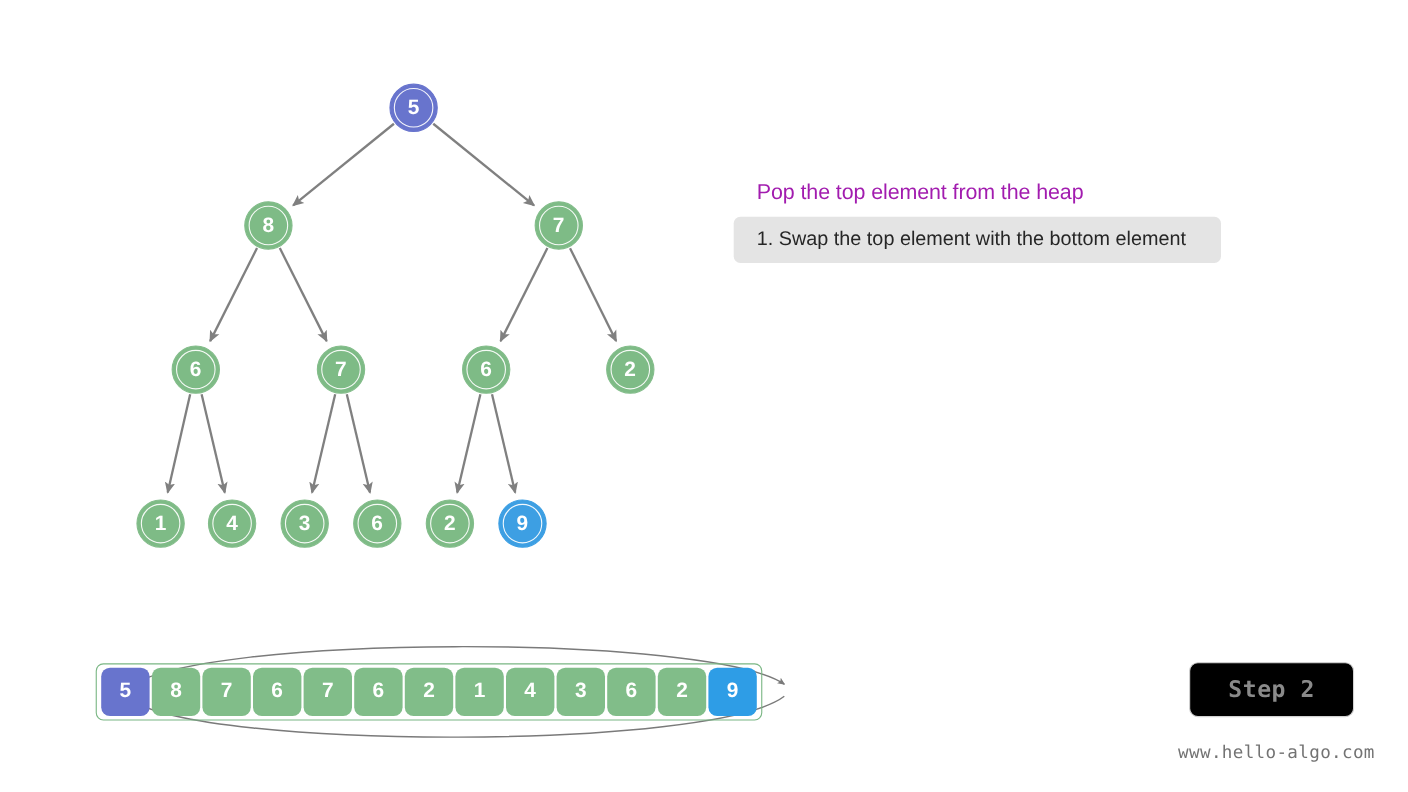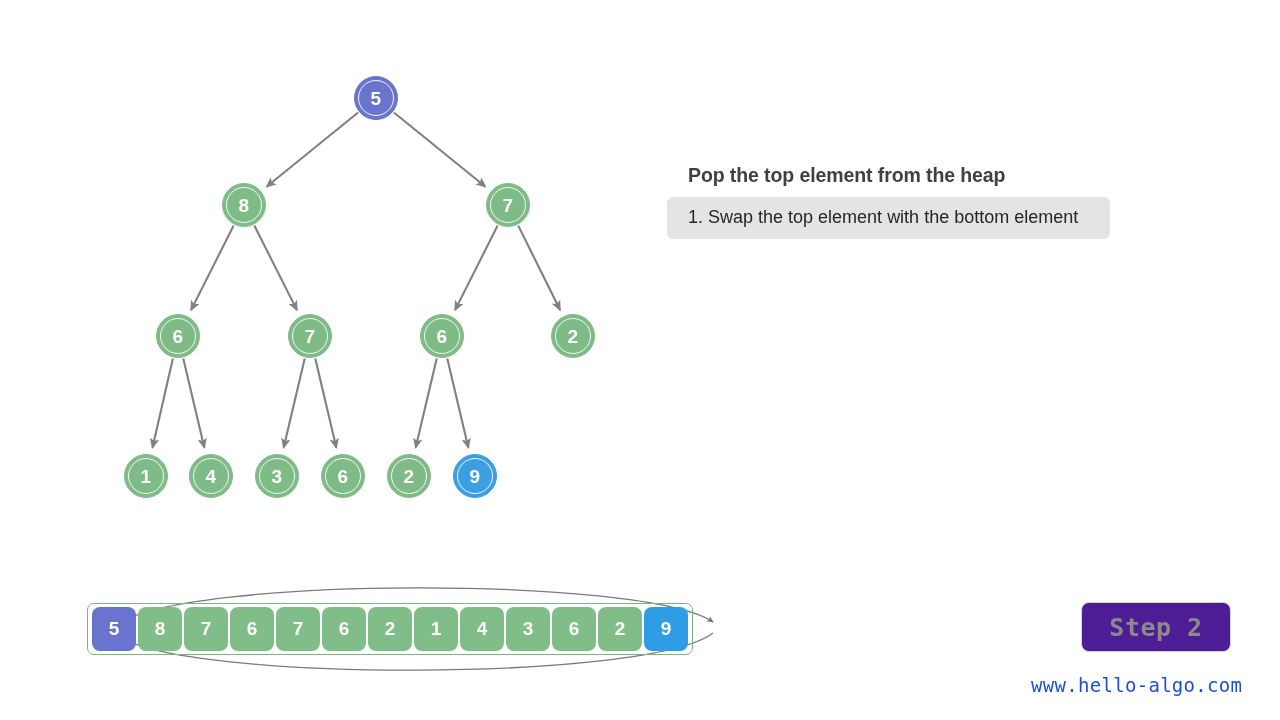--- a/index.html
+++ b/index.html
@@ -78,22 +78,22 @@
 
   
   #text-panel {
     position: absolute;
     left: 688px;
     top: 164px;
     width: 560px;
   }
   #panel-title {
     font-size: 19.5px;
-    font-weight: 700;
-    color: #404040;
+    font-weight: 400;
+    color: #a21caf;
     letter-spacing: -0.1px;
     margin: 0 0 10px 0;
     line-height: 1.2;
   }
   #panel-step-box {
     display: inline-block;
     background: #e4e4e4;
     border-radius: 6px;
     padding: 9px 32px 10px 21px;
     margin-left: -21px;
@@ -154,40 +154,40 @@
   
   #step-badge {
     position: absolute;
     left: 1081px;
     top: 602px;
     width: 150px;
     height: 50px;
     box-sizing: border-box;
     border: 1px solid #d2d2d2;
     border-radius: 8px;
-    background: #4c1d95;
+    background: #000000;
     display: flex;
     align-items: center;
     justify-content: center;
     font-family: "DejaVu Sans Mono", "Liberation Mono", monospace;
-    font-size: 25px;
+    font-size: 21px;
     font-weight: 700;
     color: #8a8a8a;
     letter-spacing: 0.5px;
     text-align: center;
   }
 
   
   #watermark {
     position: absolute;
-    left: 1031px;
+    left: 1071px;
     top: 674px;
     font-family: "DejaVu Sans Mono", "Liberation Mono", monospace;
-    font-size: 19px;
-    color: #1d4ed8;
+    font-size: 16px;
+    color: #737373;
     letter-spacing: 0.3px;
   }
 </style>
 </head>
 <body>
 
 <div id="tree-area">
   <svg id="tree-edges" viewBox="0 0 660 540" xmlns="http://www.w3.org/2000/svg">
     <defs>
       <marker id="arrowhead" markerWidth="5.2" markerHeight="5.2" refX="4.4" refY="2.6" orient="auto" markerUnits="strokeWidth">

